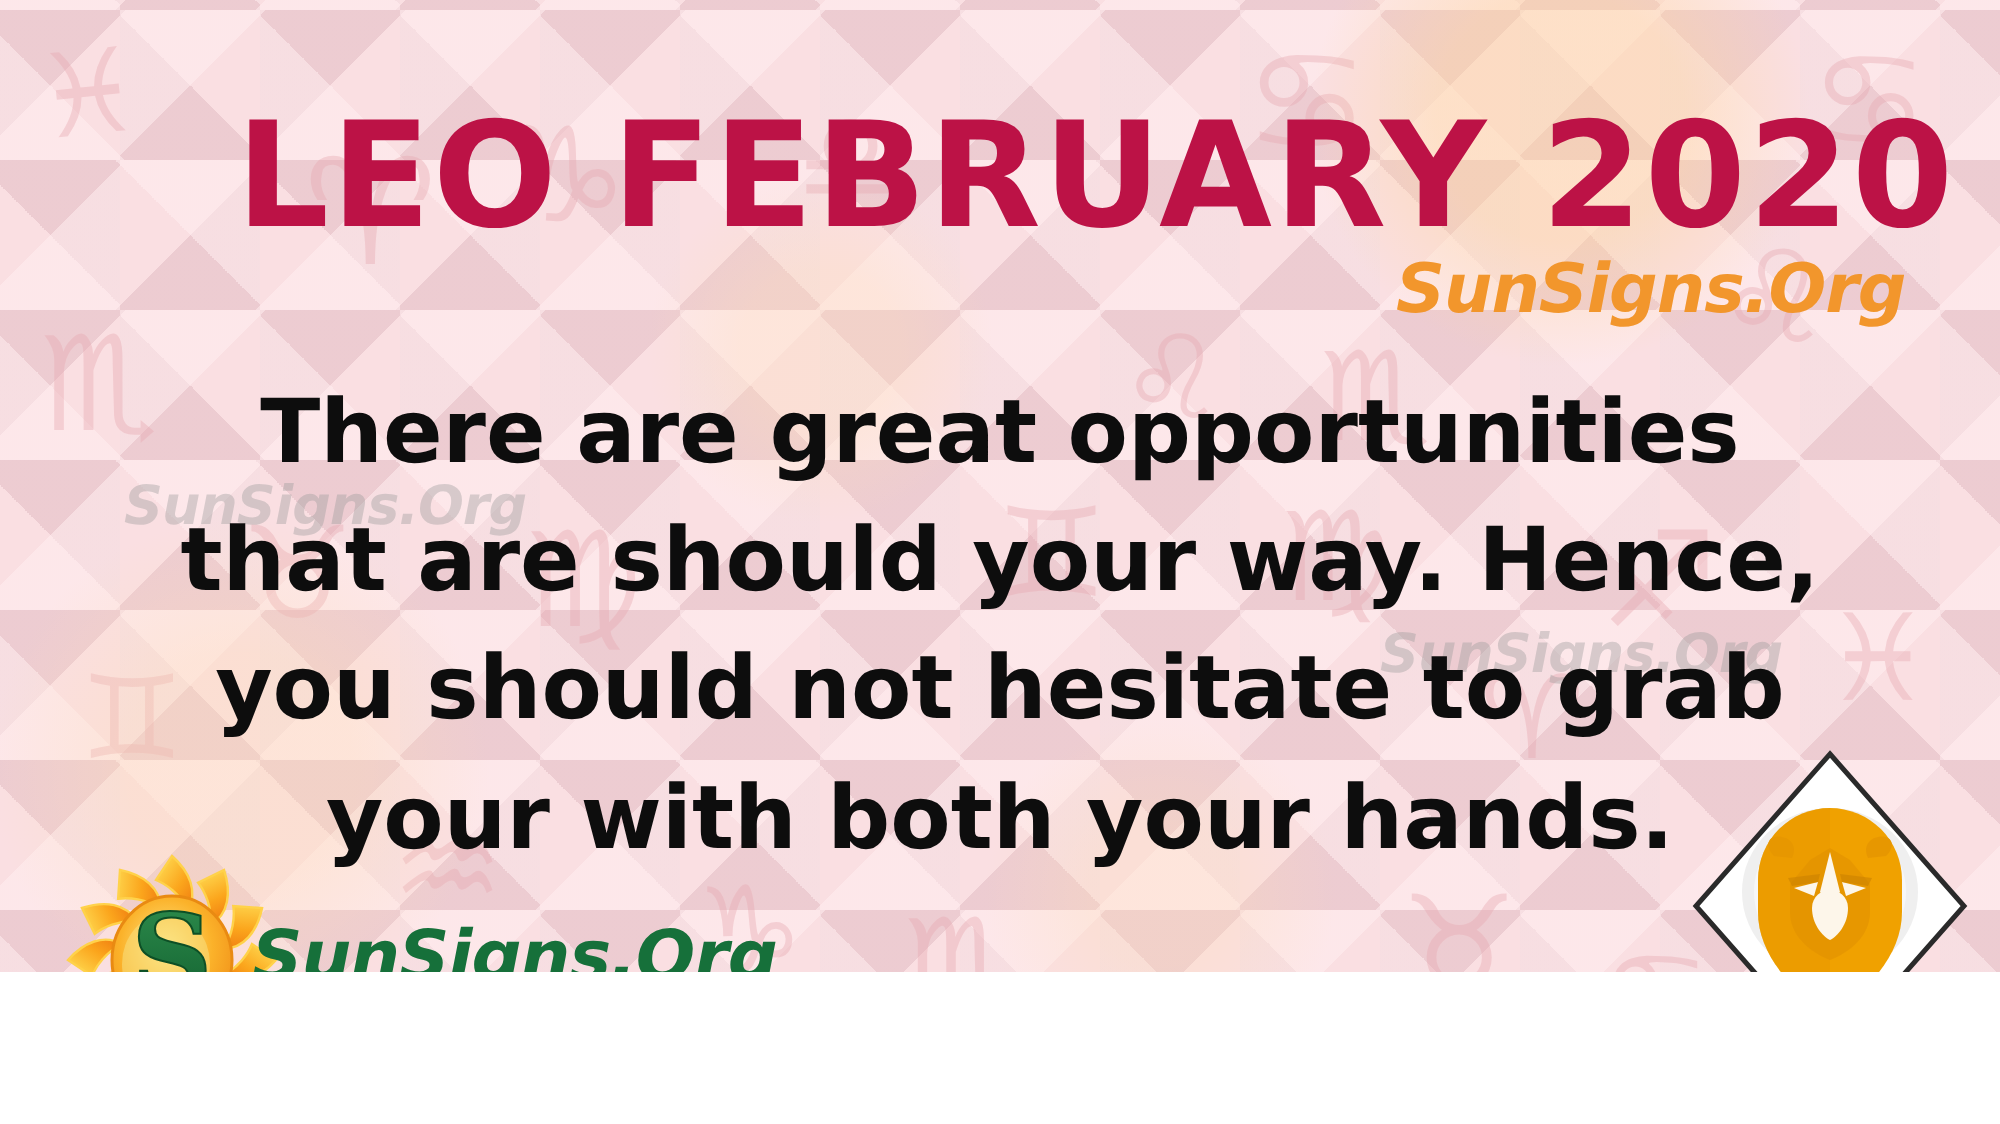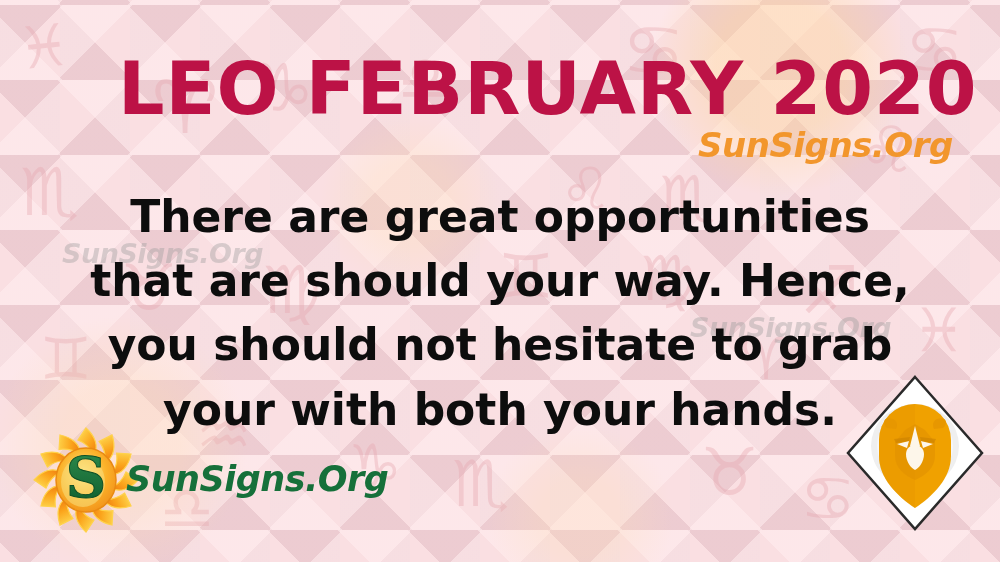--- a/index.html
+++ b/index.html
@@ -1,20 +1,20 @@
 <!DOCTYPE html>
 <html><head>
 <meta charset="utf-8">
 <style>
   html,body{margin:0;padding:0;background:#fff;}
   body{font-family:"Liberation Sans",sans-serif;}
 
   #canvas{
     position:relative;
-    width:1000px;height:562px;
+    width:1000px;height:486px;
     overflow:hidden;
     background:#f9dfe1;
   }
 
   
   .bg-base{
     position:absolute;inset:0;
     background:#fadfe2;
   }
   

